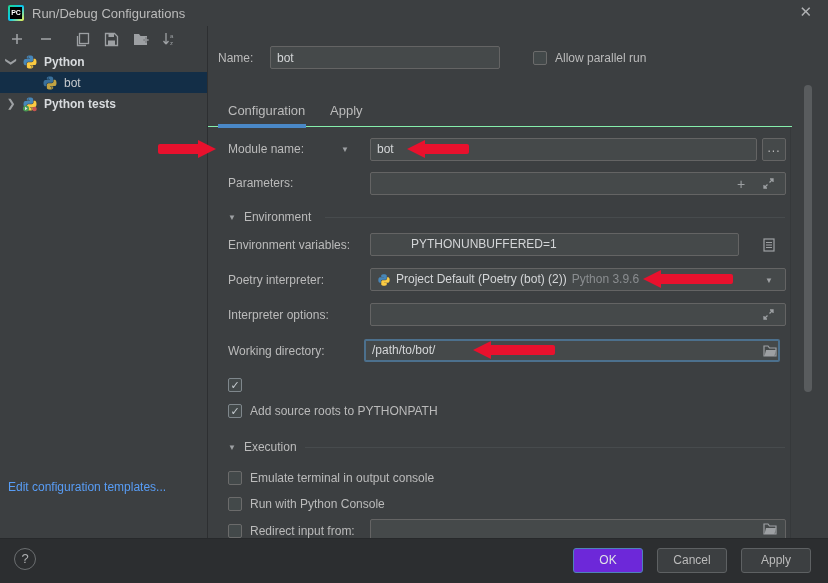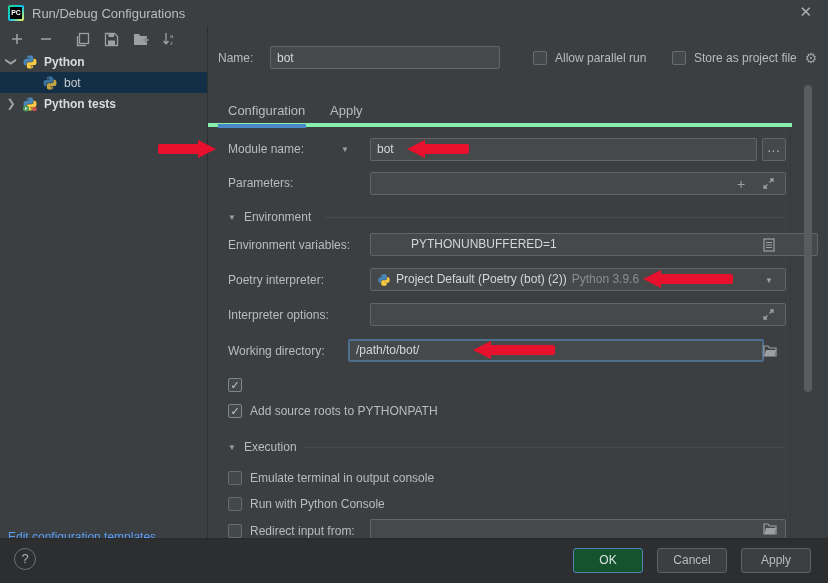--- a/index.html
+++ b/index.html
@@ -27,59 +27,59 @@
   .tree { position:absolute; left:0; top:51px; width:207px; }
   .tree-row { position:relative; height:21px; display:flex; align-items:center; }
   .tree-row.selected { background:#132e47; }
   .chev { width:10px; text-align:center; color:#9da0a3; font-size:11px; display:inline-block; }
   .chev.open { transform:rotate(90deg); }
   .t-icon { width:16px; height:16px; margin:0 6px 0 6px; position:relative; }
   .t-icon svg { width:16px; height:16px; display:block; }
   .t-label { color:#d8dbde; font-weight:bold; }
   .t-label.plain { font-weight:normal; color:#c8cbce; }
   .indent { width:20px; }
-  .edit-templates { position:absolute; left:8px; top:530px; color:#589df6; cursor:pointer; font-size:12px; }
+  .edit-templates { position:absolute; left:8px; top:480px; color:#589df6; cursor:pointer; font-size:12px; }
 
   
   .lbl { position:absolute; color:#bbbbbb; }
   .field {
     position:absolute; height:23px; background:#45494a; border:1px solid #646464;
     border-radius:2px; color:#d4d6d8; line-height:21px; padding:0 6px; overflow:hidden; white-space:nowrap;
   }
   .field.empty { color:transparent; }
   .field.focused { border:2px solid #4c708d; line-height:19px; }
   .field-icon { position:absolute; top:0; bottom:0; display:flex; align-items:center; color:#9da0a3; }
   input.native {
     position:absolute; height:23px; background:#45494a; border:1px solid #646464;
     border-radius:2px; color:#d4d6d8; padding:0 6px; font-size:12px; font-family:inherit; outline:none;
   }
   .cb-wrap { position:absolute; display:flex; align-items:center; gap:8px; height:16px; cursor:default; }
   .cb-box { width:14px; height:14px; background:#43494a; border:1px solid #6b6b6b; border-radius:2px;
     display:flex; align-items:center; justify-content:center; color:transparent; font-size:11px; }
   .cb-box.checked { color:#c7cdd2; border-color:#7f878c; }
-  .tabs { position:absolute; left:208px; top:100px; right:36px; height:27px; border-bottom:4px solid #86efac; }
+  .tabs { position:absolute; left:208px; top:100px; right:36px; height:27px; border-bottom:1px solid #86efac; }
   .tab { position:absolute; top:3px; font-size:13px; color:#bbbbbb; cursor:default; }
   .tab-underline { position:absolute; left:10px; top:24px; width:88px; height:4px; background:#4a88c7; }
   .section-head { position:absolute; display:flex; align-items:center; color:#bbbbbb; }
   .section-head .tri { font-size:8px; color:#9da0a3; margin-right:8px; }
   .section-line { position:absolute; height:1px; background:#515557; opacity:.55; }
   .combo-arrow { font-size:8px; color:#9da0a3; }
   .browse-btn { position:absolute; width:24px; height:23px; background:#45494a; border:1px solid #646464;
     border-radius:2px; color:#bbbbbb; text-align:center; line-height:18px; letter-spacing:1px; }
 
   .scroll-thumb { position:absolute; left:804px; top:85px; width:8px; height:307px; background:#595c5e; border-radius:4px; z-index:5; }
   .content-edge { position:absolute; left:790px; top:127px; width:1px; height:411px; background:#36393b; }
 
   
   .footer { position:absolute; left:0; top:538px; width:828px; height:45px; background:#2c2e30; border-top:1px solid #27292b; z-index:10; }
   .help-btn { position:absolute; left:14px; top:9px; width:22px; height:22px; border:1px solid #6b6e70; border-radius:50%;
     color:#afb1b3; text-align:center; line-height:20px; font-size:13px; }
   .btn { position:absolute; top:9px; width:70px; height:25px; border-radius:3px; text-align:center; line-height:23px;
     background:#3c3f41; border:1px solid #5e6163; color:#bbbbbb; font-size:12px; cursor:default; }
-  .btn.primary { background:#14532d; border:1px solid #4e83b8; color:#dfe3e6; }
+  .btn.primary { background:#6d28d9; border:1px solid #4e83b8; color:#dfe3e6; }
 
   
   .arrow { position:absolute; z-index:20; height:18px; }
   .arrow .body { position:absolute; top:4px; height:10px; background:#e8112d; border-radius:2px; }
   .arrow .head { position:absolute; top:0; width:0; height:0; border-top:9px solid transparent; border-bottom:9px solid transparent; }
   .arrow.point-left .head { left:0; border-right:18px solid #e8112d; }
   .arrow.point-left .body { left:14px; right:0; }
   .arrow.point-right .head { right:0; border-left:18px solid #e8112d; }
   .arrow.point-right .body { right:14px; left:0; }
 
@@ -182,25 +182,20 @@
 
   <a class="edit-templates">Edit configuration templates...</a>
   <div class="v-divider"></div>
 
   <div class="lbl" style="left:218px; top:51px;">Name:</div>
   <input class="native" style="left: 270px; top: 46px; width: 230px;" readonly="" value="bot">
   <div class="cb-wrap" style="left:533px; top:50px;">
     <span class="cb-box"></span>
     <span>Allow parallel run</span>
   </div>
-  <div class="cb-wrap" style="left:672px; top:50px;">
-    <span class="cb-box"></span>
-    <span>Store as project file</span>
-    <span style="color:#9da0a3; font-size:14px;">⚙</span>
-  </div>
 
   <div class="tabs">
     <span class="tab" style="left:20px;">Configuration</span>
     <span class="tab" style="left:122px;">Apply</span>
     <span class="tab-underline"></span>
   </div>
   <div class="content-edge"></div>
 
   <div class="lbl" style="left:228px; top:142px;">Module name:</div>
   <span class="combo-arrow" style="position:absolute; left:341px; top:145px;">▼</span>
@@ -216,21 +211,21 @@
       </svg>
   </span>
 
   <div class="section-head" style="left:228px; top:210px; position:absolute;">
     <span class="tri">▼</span>
     <span>Environment</span>
   </div>
   <div class="section-line" style="left:325px; top:217px; width:460px;"></div>
 
   <div class="lbl" style="left:228px; top:238px;">Environment variables:</div>
-  <div class="field" style="left:370px; top:233px; width:448px;padding-left:40px;">PYTHONUNBUFFERED=1</div>
+  <div class="field" style="left:370px; top:233px; width:369px;padding-left:40px;">PYTHONUNBUFFERED=1</div>
   <span class="field-icon" style="left:763px; top:233px; height:23px;">
     <svg width="12" height="14" viewBox="0 0 12 14">
         <rect x="1" y="1" width="10" height="12" fill="none" stroke="#9da0a3" stroke-width="1.2"></rect>
         <path d="M3 4.5h6M3 7h6M3 9.5h6" stroke="#9da0a3" stroke-width="1.1"></path>
       </svg>
   </span>
 
   <div class="lbl" style="left:228px; top:273px;">Poetry interpreter:</div>
   <div class="field" style="left:370px; top:268px; width:416px;">
     <span class="py-interp">
@@ -246,21 +241,21 @@
 
   <div class="lbl" style="left:228px; top:308px;">Interpreter options:</div>
   <div class="field empty" style="left:370px; top:303px; width:416px;"></div>
   <span class="field-icon" style="left:762px; top:303px; height:23px;">
     <svg width="13" height="13" viewBox="0 0 13 13">
         <path d="M8 2h3v3M11 2L7.5 5.5M5 11H2V8M2 11l3.5-3.5" stroke="#9da0a3" stroke-width="1.3" fill="none"></path>
       </svg>
   </span>
 
   <div class="lbl" style="left:228px; top:344px;">Working directory:</div>
-  <div class="field focused" style="left:348px; top:339px; width:416px;">/path/to/bot/</div>
+  <div class="field focused" style="left:364px; top:339px; width:416px;">/path/to/bot/</div>
   <span class="field-icon" style="left:763px; top:339px; height:23px;">
     <svg width="14" height="12" viewBox="0 0 14 12">
         <path d="M1 1h4l1.5 2H13v8H1z" fill="none" stroke="#9da0a3" stroke-width="1.2"></path>
         <path d="M3 5h10l-1.5 6H1.5z" fill="#9da0a3"></path>
       </svg>
   </span>
 
   <div class="cb-wrap" style="left:228px; top:377px;">
     <span class="cb-box checked">✓</span>
   </div>

